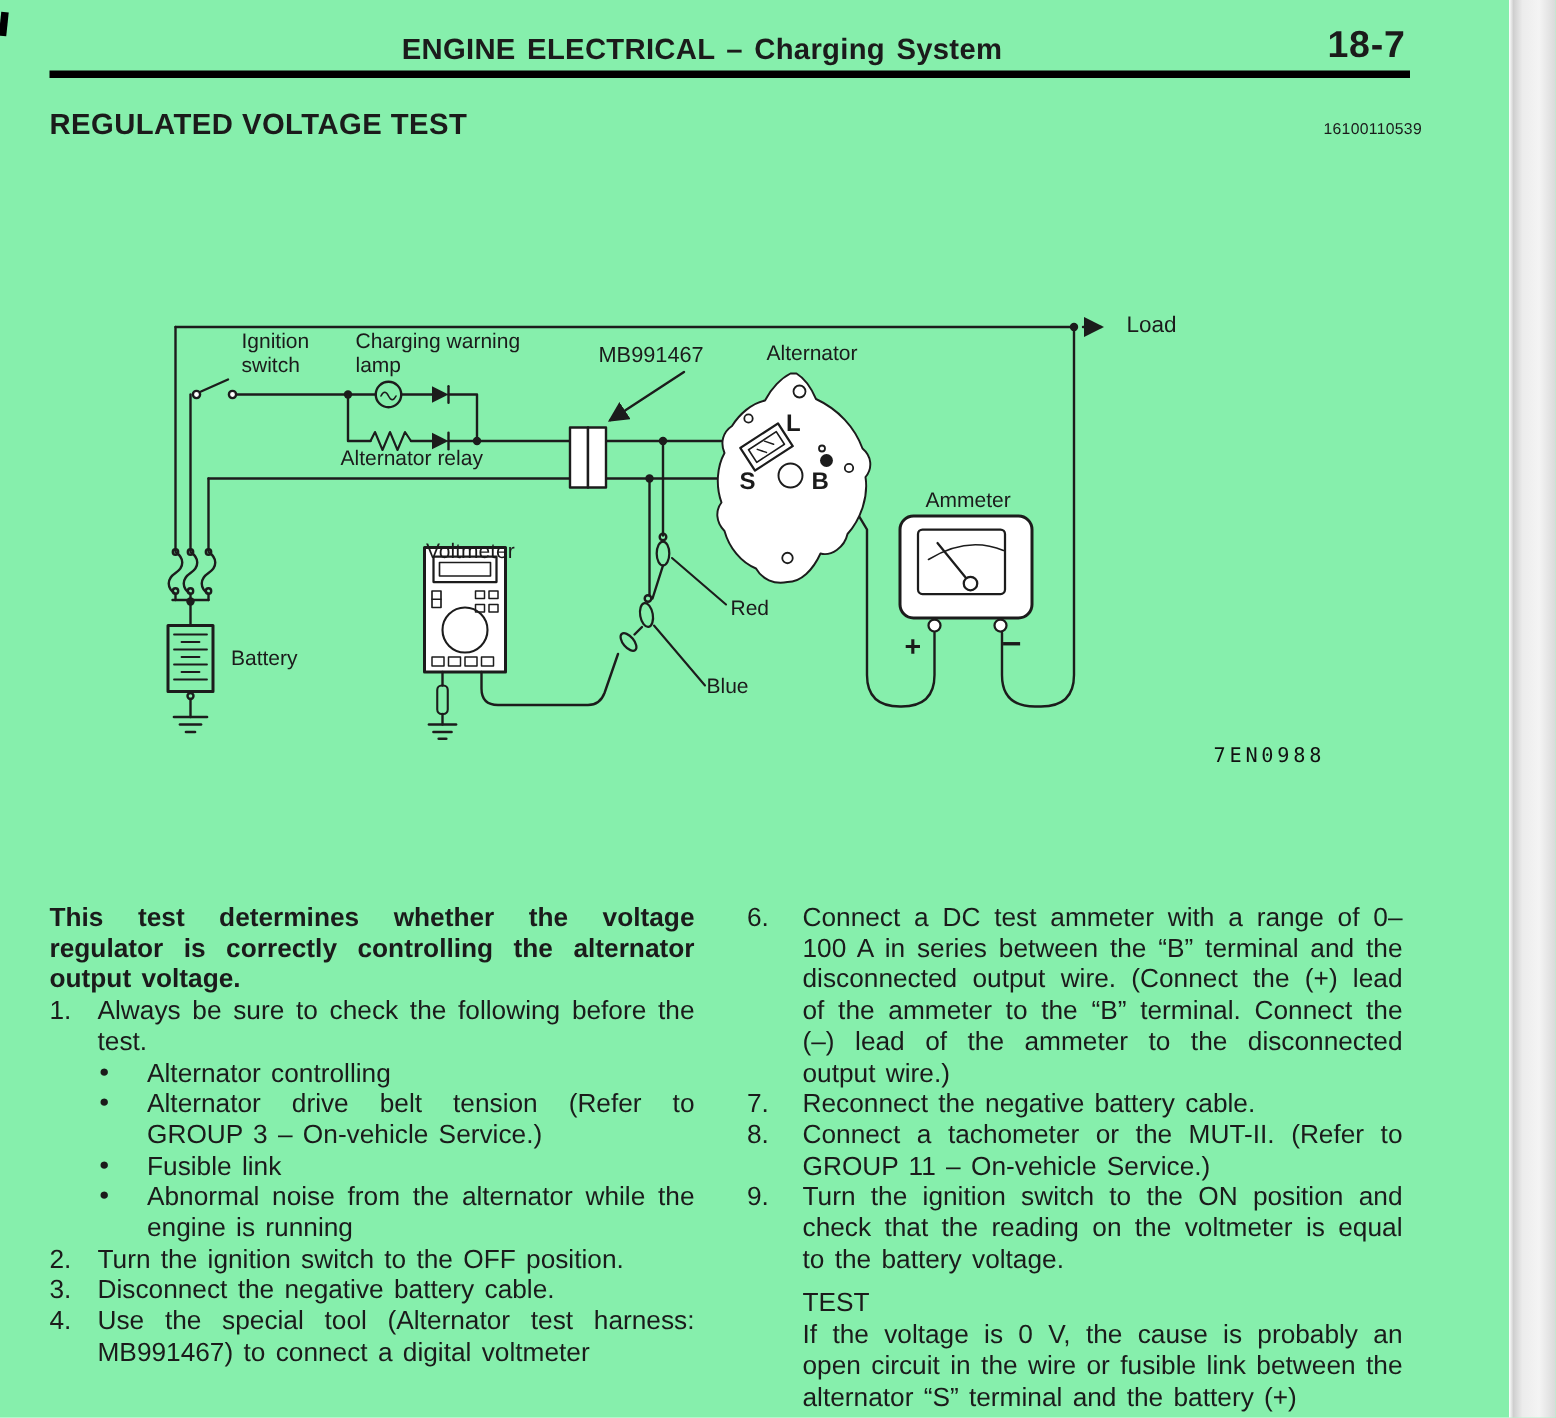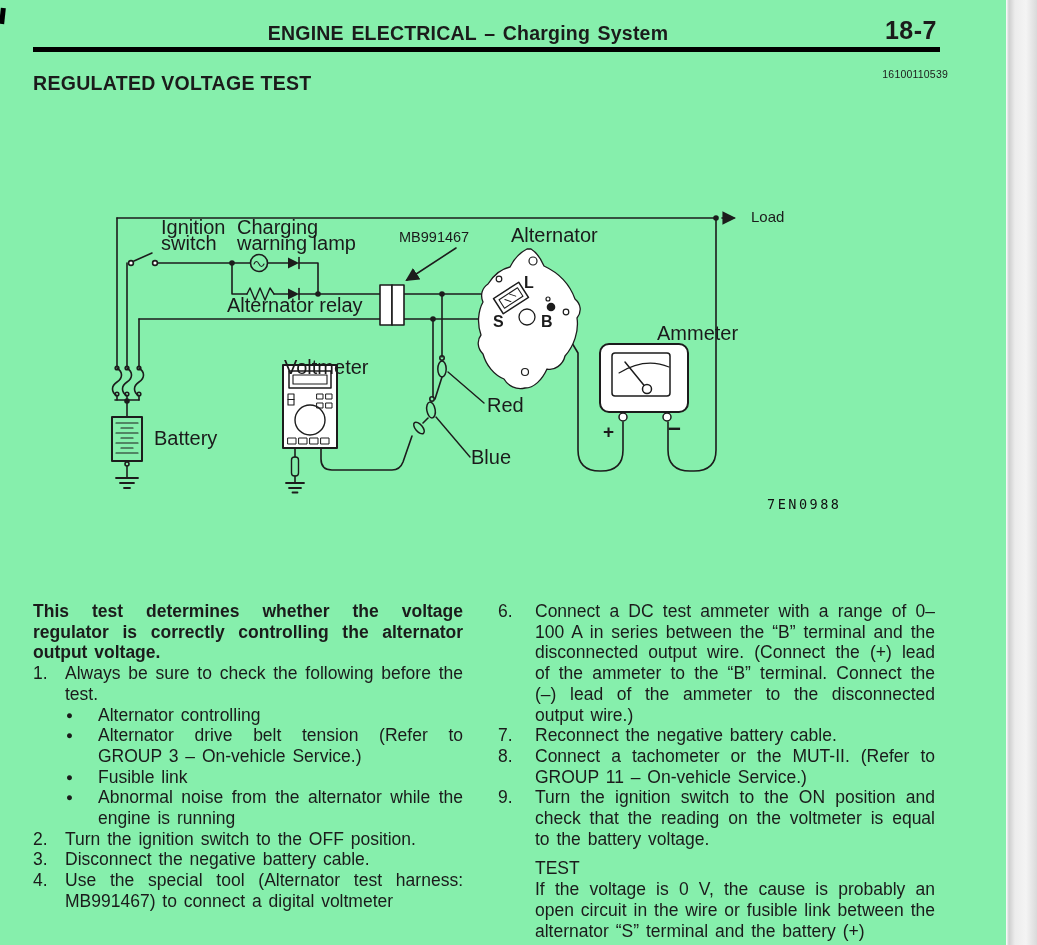--- a/index.html
+++ b/index.html
@@ -6,30 +6,30 @@
   body{width:1037px;height:945px;position:relative;overflow:hidden;
        font-family:"Liberation Sans",sans-serif;color:#1b1b1b;}
   .page{position:absolute;inset:0;background:#86efac;}
 
   
   .hdr-title{position:absolute;top:22px;left:33px;width:870px;text-align:center;
              font-size:19.5px;font-weight:bold;letter-spacing:.2px;word-spacing:2px;}
   .hdr-page{position:absolute;top:16px;right:100px;font-size:25px;font-weight:bold;letter-spacing:.5px;}
   .hdr-rule{position:absolute;top:47px;left:33px;width:907px;height:4.5px;background:#000;}
   .sec-title{position:absolute;top:72px;left:33px;font-size:19.5px;font-weight:bold;letter-spacing:.3px;}
-  .sec-code{position:absolute;top:68px;right:89px;font-size:10.5px;letter-spacing:.2px;}
+  .sec-code{position:absolute;top:80px;right:89px;font-size:10.5px;letter-spacing:.2px;}
 
   
   .figure{position:absolute;top:200px;left:0;width:1037px;height:320px;}
   .figure svg{position:absolute;top:0;left:0;}
-  .flabel{position:absolute;font-size:20px;line-height:15.5px;color:#1b1b1b;white-space:pre-line;}
+  .flabel{position:absolute;font-size:14px;line-height:15.5px;color:#1b1b1b;white-space:pre-line;}
   .flabel.nw{white-space:nowrap;}
   .term{position:absolute;font-size:16px;font-weight:bold;}
   .sign{position:absolute;font-weight:bold;}
-  .figid{position:absolute;left:767px;top:296px;font-family:"DejaVu Sans Mono",monospace;
+  .figid{position:absolute;left:809px;top:296px;font-family:"DejaVu Sans Mono",monospace;
          font-size:13.5px;letter-spacing:2.5px;color:#111;}
 
   
   .cols{position:absolute;top:601px;left:33px;width:960px;font-size:17.5px;line-height:20.7px;}
   .col{position:absolute;top:0;text-align:justify;word-spacing:2px;}
   .col-left{left:0;width:430px;}
   .col-right{left:465px;width:437px;}
   .intro{margin:0;text-align:justify;font-weight:bold;}
   .li{position:relative;}
   .col-left .li{padding-left:32px;}
@@ -227,21 +227,21 @@
         </g>
       </g>
     </svg>
 
     <span class="flabel" style="left:161px;top:20px;width:64px;">Ignition switch</span>
     <span class="flabel" style="left:237px;top:20px;width:134px;">Charging warning lamp</span>
     <span class="flabel nw" style="left:399px;top:30px;font-size:14.5px;">MB991467</span>
     <span class="flabel nw" style="left:511px;top:28px;">Alternator</span>
     <span class="flabel nw" style="left:227px;top:98px;">Alternator relay</span>
     <span class="flabel nw" style="left:284px;top:160px;">Voltmeter</span>
-    <span class="flabel nw" style="left:617px;top:126px;margin-left:40px;">Ammeter</span>
+    <span class="flabel nw" style="left:617px;top:126px;">Ammeter</span>
     <span class="flabel nw" style="left:154px;top:231px;">Battery</span>
     <span class="flabel nw" style="left:487px;top:198px;">Red</span>
     <span class="flabel nw" style="left:471px;top:250px;">Blue</span>
     <span class="flabel nw" style="left:751px;top:9px;font-size:15px;">Load</span>
     <span class="term" style="left:524px;top:74px;">L</span>
     <span class="term" style="left:493px;top:113px;">S</span>
     <span class="term" style="left:541px;top:113px;">B</span>
     <span class="sign" style="left:603px;top:221px;font-size:19px;">+</span>
     <span class="sign" style="left:668px;top:214px;font-size:23px;">–</span>
     <span class="figid">7EN0988</span>

